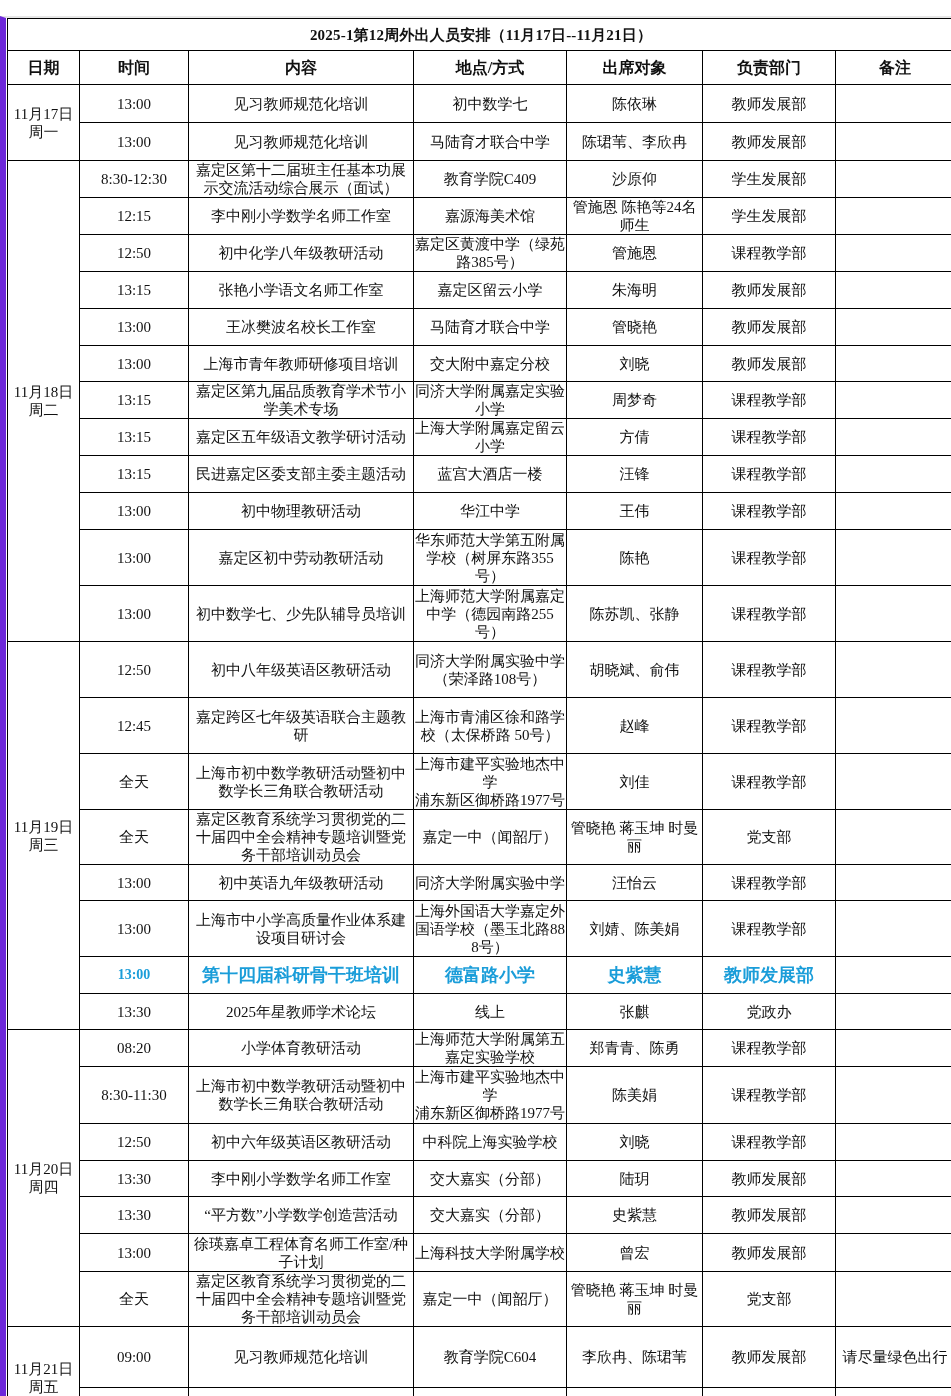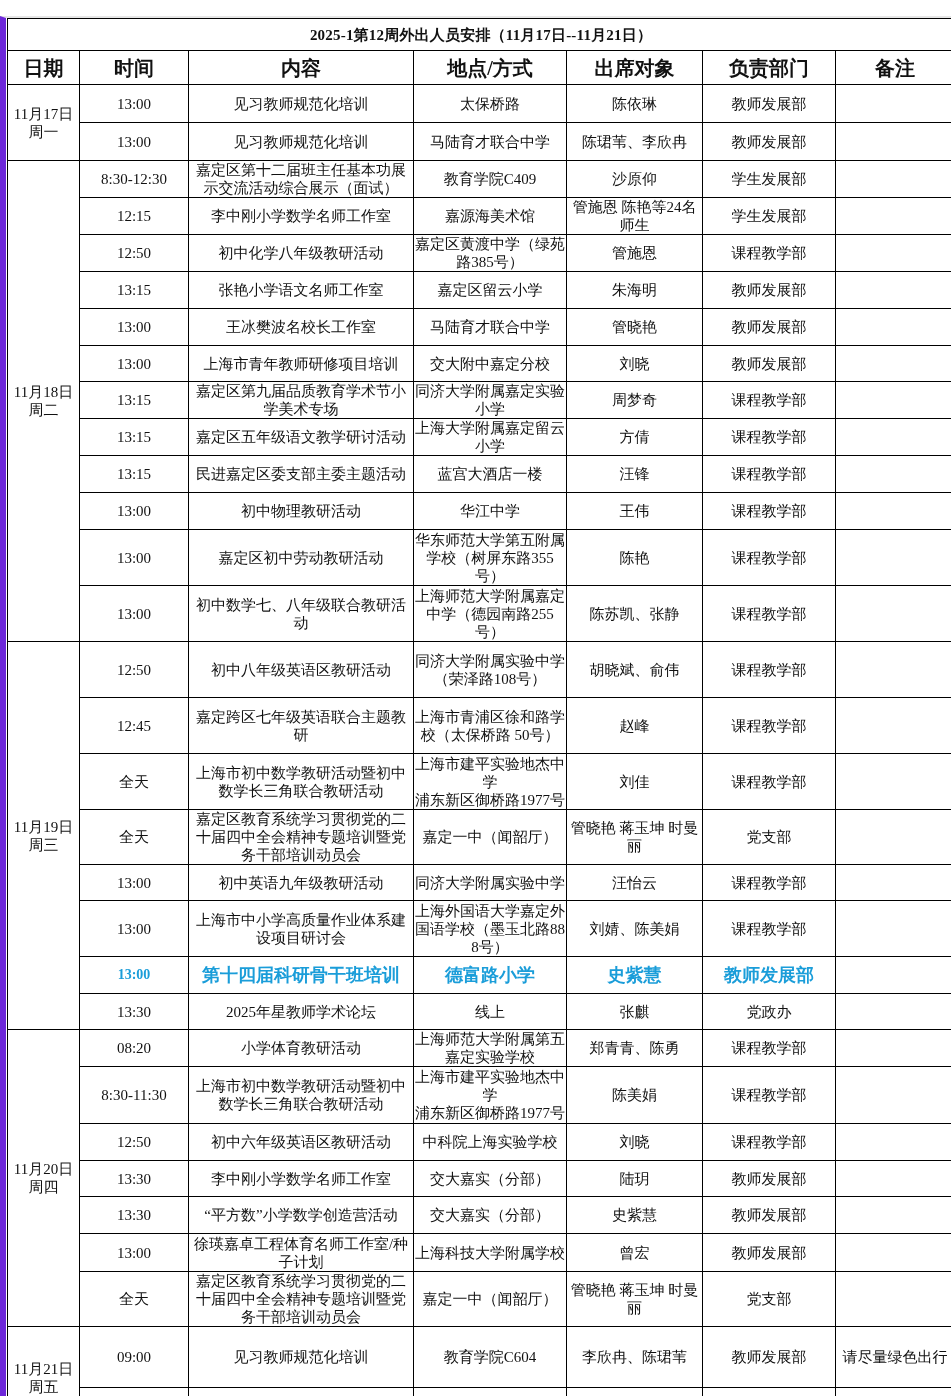--- a/index.html
+++ b/index.html
@@ -5,21 +5,21 @@
     html, body { margin:0; padding:0; background:#ffffff; }
     body { width:951px; height:1396px; overflow:hidden; position:relative;
            font-family:"Liberation Serif", "DejaVu Serif", serif; color:#111; }
     .sheet { position:absolute; left:0; top:16px; width:951px; height:1396px;
              border-left:6px solid #6d28d9; border-top:2px solid #e6e6e6; box-sizing:border-box; }
     table.schedule { position:absolute; left:1px; top:0; border-collapse:collapse; table-layout:fixed; width:947px; }
     table.schedule td { border:1px solid #000; text-align:center; vertical-align:middle;
                         padding:0 1px; font-size:15px; line-height:18px; white-space:pre-wrap;
                         overflow:hidden; word-break:break-all; }
     td.title-cell { border-top:none; border-left:none; font-weight:bold; font-size:17px; height:31px; letter-spacing:0.2px; }
-    tr.header td { font-weight:bold; font-size:20px; }
+    tr.header td { font-weight:bold; font-size:16px; }
     td.c-date { border-left:none; line-height:22px; font-size:15px; }
     td.c-time { font-size:14px; }
     td.nowrap { white-space:nowrap; }
     tr.highlight td { color:#1a9dd9; font-weight:bold; font-size:18px; }
     tr.highlight td.c-time { font-size:14px; }
   </style>
 </head>
 <body>
 
 <div class="sheet">
@@ -44,21 +44,21 @@
       <td>地点/方式</td>
       <td>出席对象</td>
       <td>负责部门</td>
       <td>备注</td>
     </tr>
 
     <tr style="height:38px">
       <td class="c-date" rowspan="2"><span>11月17日</span><br><span>周一</span></td>
       <td class="c-time">13:00</td>
       <td>见习教师规范化培训</td>
-      <td>太保桥路</td>
+      <td>初中数学七</td>
       <td>陈依琳</td>
       <td>教师发展部</td>
       <td></td>
     </tr>
     <tr style="height:38px">
       <td class="c-time">13:00</td>
       <td>见习教师规范化培训</td>
       <td>马陆育才联合中学</td>
       <td>陈珺苇、李欣冉</td>
       <td>教师发展部</td>
@@ -149,21 +149,21 @@
     <tr style="height:56px">
       <td class="c-time">13:00</td>
       <td>嘉定区初中劳动教研活动</td>
       <td>华东师范大学第五附属学校（树屏东路355号）</td>
       <td>陈艳</td>
       <td>课程教学部</td>
       <td></td>
     </tr>
     <tr style="height:56px">
       <td class="c-time">13:00</td>
-      <td>初中数学七、八年级联合教研活动</td>
+      <td>初中数学七、少先队辅导员培训</td>
       <td>上海师范大学附属嘉定中学（德园南路255号）</td>
       <td>陈苏凯、张静</td>
       <td>课程教学部</td>
       <td></td>
     </tr>
 
     <tr style="height:56px">
       <td class="c-date" rowspan="8"><span>11月19日</span><br><span>周三</span></td>
       <td class="c-time">12:50</td>
       <td>初中八年级英语区教研活动</td>

